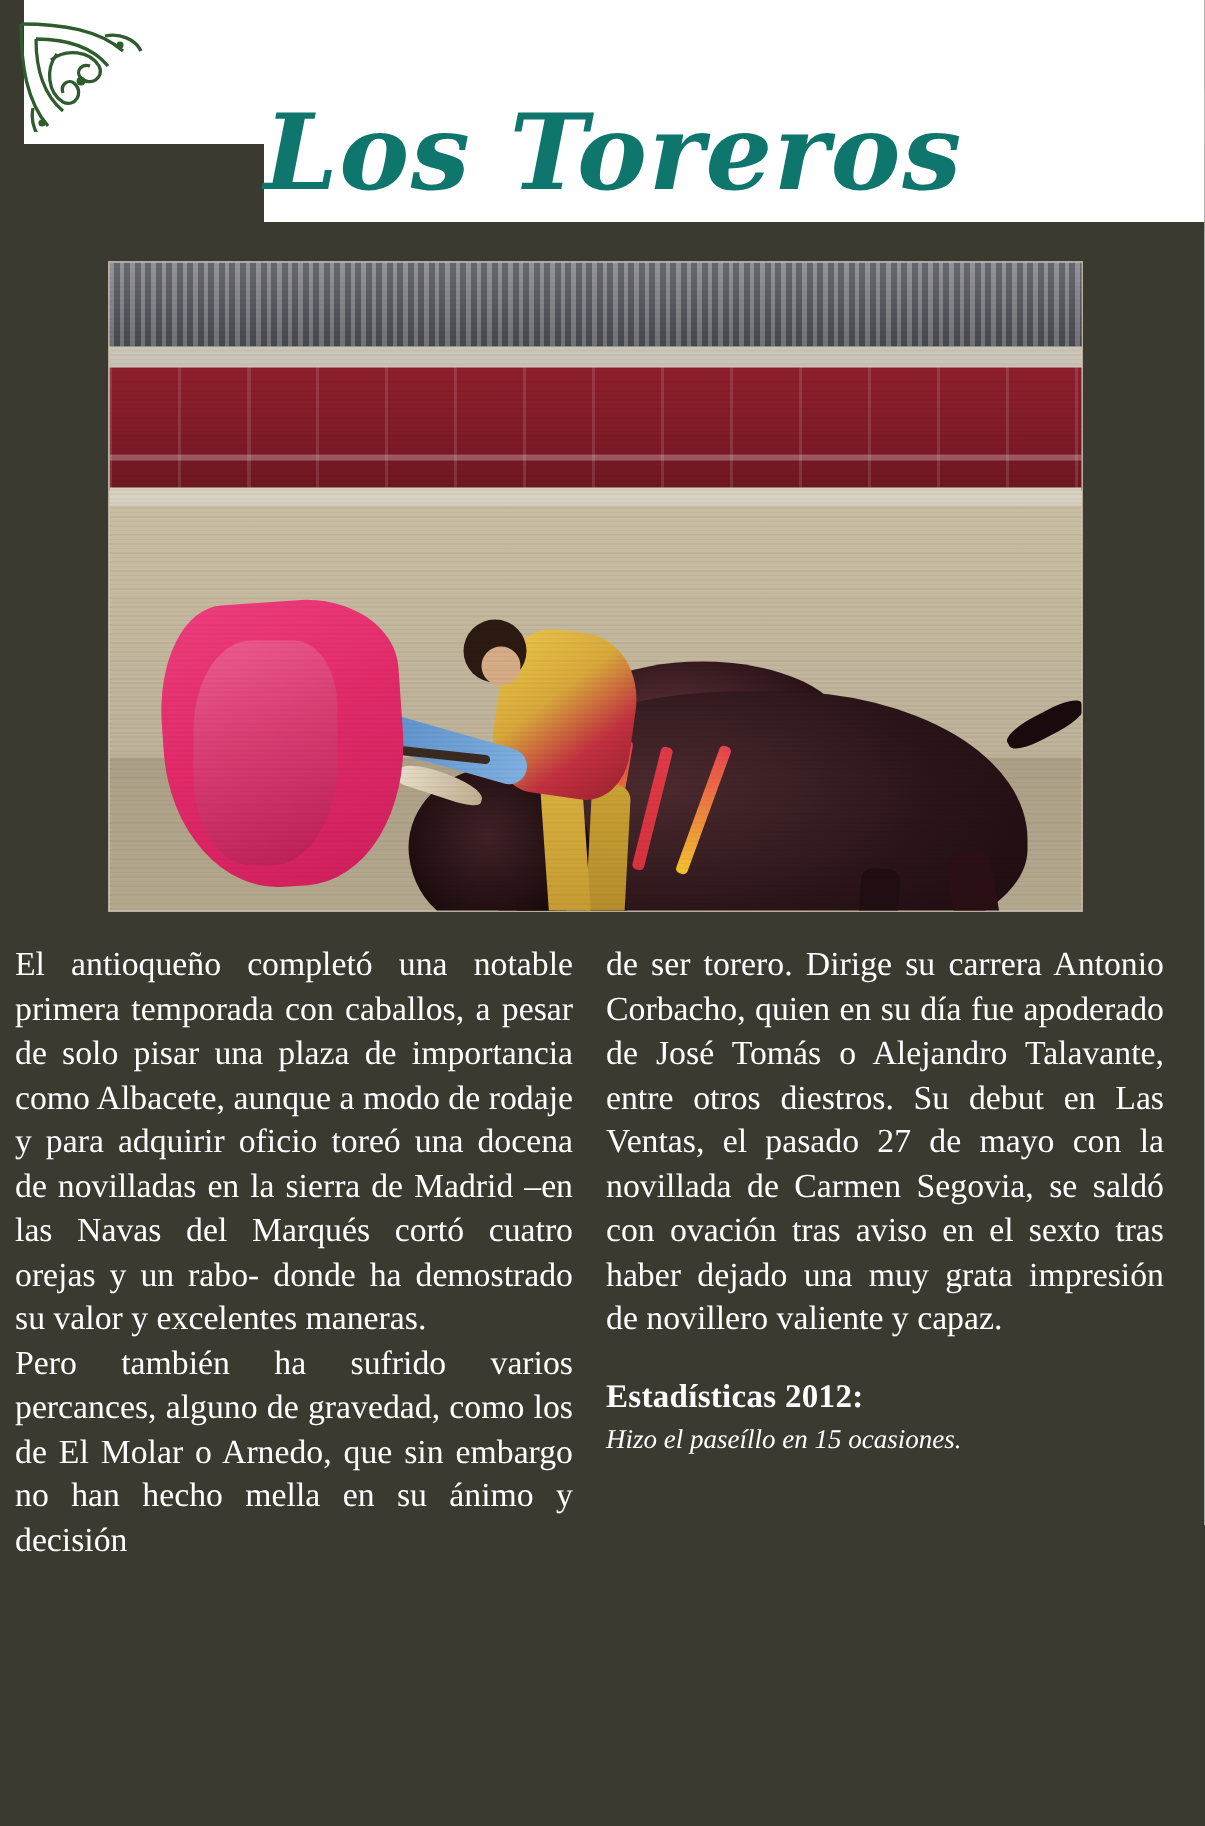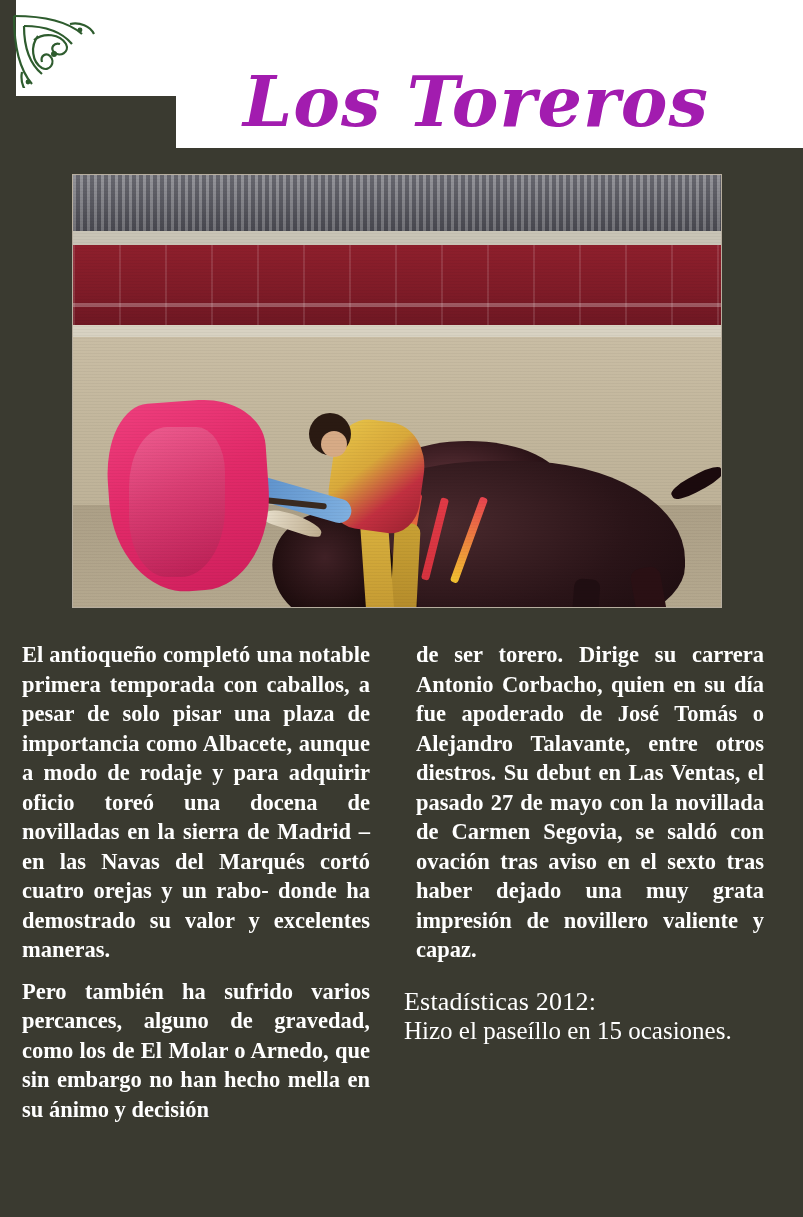--- a/index.html
+++ b/index.html
@@ -42,27 +42,26 @@
   .title-bar {
     position: absolute;
     left: 176px; top: 60px;
     width: 627px; height: 88px;
     background: #ffffff;
   }
   .title-text {
     position: absolute;
     left: 0; top: -2px;
     width: 600px;
-    text-align: center;
     font-family: "DejaVu Serif", serif;
     font-style: italic;
     font-weight: 700;
     font-size: 70px;
     letter-spacing: 1px;
-    color: #a21caf;
+    color: #0f766e;
     line-height: 88px;
     white-space: nowrap;
   }
   
   .title-underline {
     position: absolute;
     left: 176px; top: 148px;
     width: 627px; height: 6px;
     background: #3a3a30;
   }
@@ -195,29 +194,29 @@
     width: 372px;
     color: #ffffff;
     font-size: 22.5px;
     line-height: 29.5px;
     text-align: justify;
     text-justify: inter-word;
     font-family: "Liberation Serif", serif;
   }
   .col-left { left: 0; }
   .col-right { left: 394px; }
-  .col p { margin: 12px; font-weight: bold; }
+  .col p { margin: 0; }
   .col p + p { margin-top: 0px; }
   .stats-title {
     margin-top: 22px;
-    font-weight: 400;
-    font-size: 26px;
+    font-weight: 700;
+    font-size: 22px;
     letter-spacing: .2px;
   }
-  .stats-line { font-size: 25px; }
+  .stats-line { font-size: 18px; font-style: italic; }
 </style>
 </head>
 <body>
 
 <div class="page">
 
   <div class="top-band"></div>
   <div class="top-left-dark"></div>
 
   <div class="ornament">

